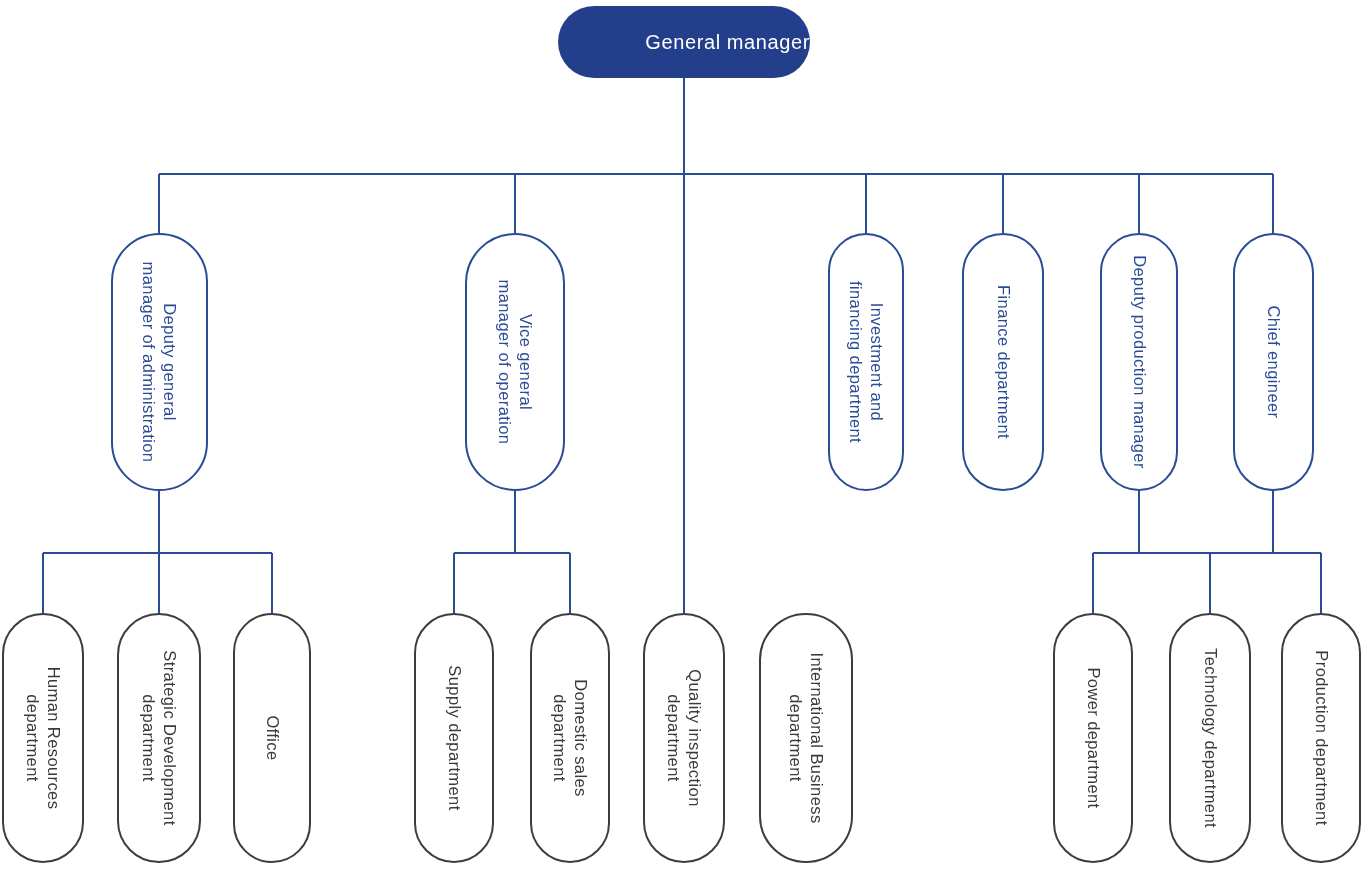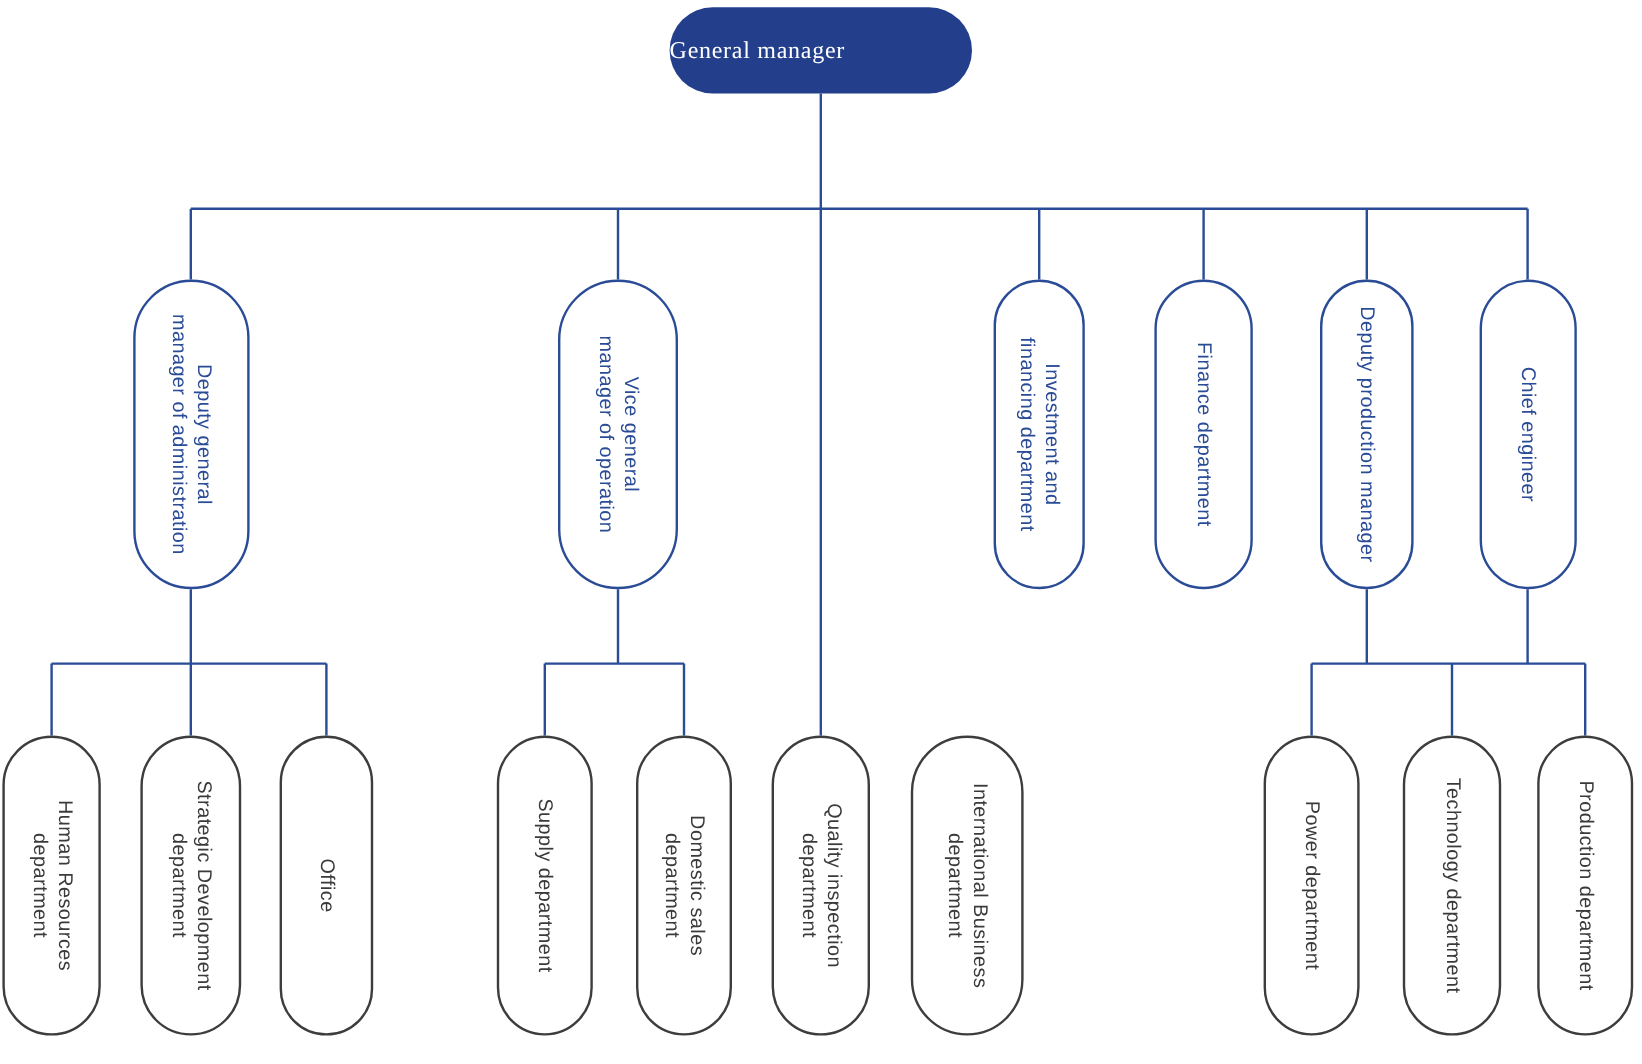--- a/index.html
+++ b/index.html
@@ -3,22 +3,22 @@
 <meta charset="utf-8">
 <style>
   html,body{margin:0;padding:0;background:#ffffff;}
   .canvas{
     position:relative;width:1368px;height:887px;background:#ffffff;
     font-family:"Liberation Sans",sans-serif;overflow:hidden;
   }
   .canvas svg{position:absolute;left:0;top:0;}
   .node{position:absolute;background:#ffffff;box-sizing:border-box;}
   .root-node{
-    display:flex;align-items:center;justify-content:flex-start;
-    color:#ffffff;font-size:20px;letter-spacing:0.6px;font-family:Liberation Serif, serif;
+    display:flex;align-items:center;justify-content:flex-end;
+    color:#ffffff;font-size:20px;letter-spacing:0.6px;
   }
   .pill{border-style:solid;border-width:2px;}
   .vtext{
     position:absolute;left:50%;top:50%;
     transform:translate(-50%,-50%) rotate(90deg);
     text-align:center;white-space:pre-line;
     font-size:16.5px;line-height:21px;letter-spacing:0.4px;
   }
 </style>
 </head>

